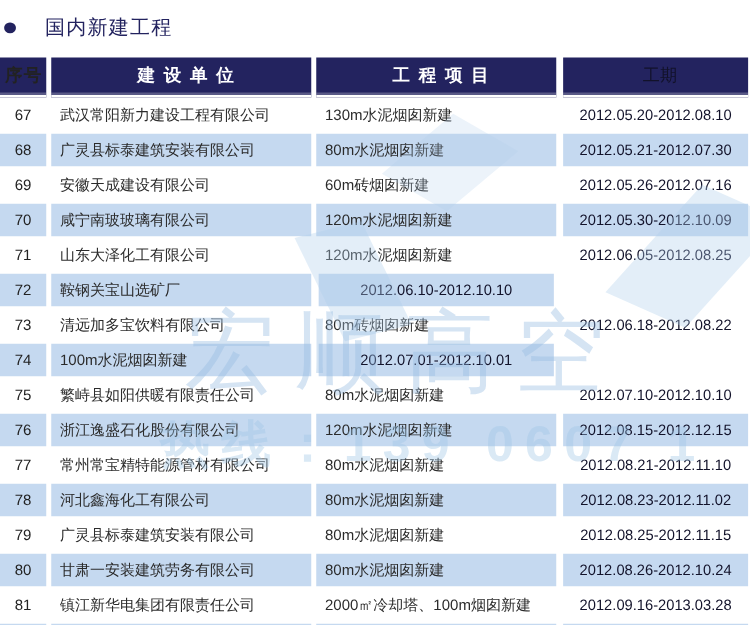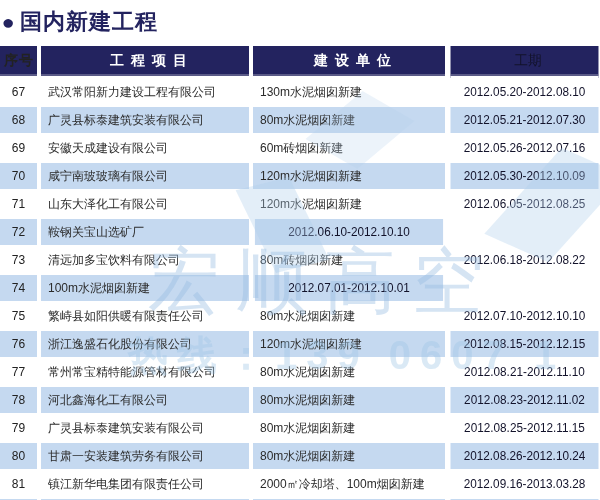--- a/index.html
+++ b/index.html
@@ -9,21 +9,21 @@
     --date-dark:#12122a;
   }
   html,body{margin:0;padding:0;background:#e9e9e9;}
   .page{
     position:relative;width:600px;height:500px;background:#ffffff;
     overflow:hidden;font-family:"Liberation Sans","DejaVu Sans",sans-serif;
   }
   
   .title-row{position:absolute;top:4px;left:2px;height:36px;display:flex;align-items:center;}
   .bullet{font-size:20px;color:var(--navy);line-height:1;margin-right:6px;transform:scaleX(1.1);}
-  .page-title{font-size:22px;font-weight:bold;color:var(--navy);letter-spacing:1px;margin:0;}
+  .page-title{font-size:16px;font-weight:normal;color:var(--navy);letter-spacing:1px;margin:16px;}
   
   .grid-row{
     display:grid;
     grid-template-columns:37px 208px 192px 151px;
     column-gap:4px;
   }
   .thead{position:absolute;top:46px;left:0;width:600px;height:30px;}
   .thead .cell{
     background:var(--navy);color:#ffffff;font-weight:bold;font-size:14px;
     display:flex;align-items:center;justify-content:center;
@@ -62,22 +62,22 @@
 
 <div class="page">
 
   <div class="title-row">
     <span class="bullet">●</span>
     <h1 class="page-title">国内新建工程</h1>
   </div>
 
   <div class="thead grid-row">
     <div class="cell c-seq">序号</div>
+    <div class="cell c-company">建设单位</div>
     <div class="cell c-project">工程项目</div>
-    <div class="cell c-company">建设单位</div>
     <div class="cell c-period">工期</div>
   </div>
 
   <div class="tbody" id="tbody">
       <div class="trow grid-row">
         <div class="cell c-seq">67</div>
         <div class="cell c-company">武汉常阳新力建设工程有限公司</div>
         <div class="cell c-project">130m水泥烟囱新建</div>
         <div class="cell c-period">2012.05.20-2012.08.10</div>
       </div>

